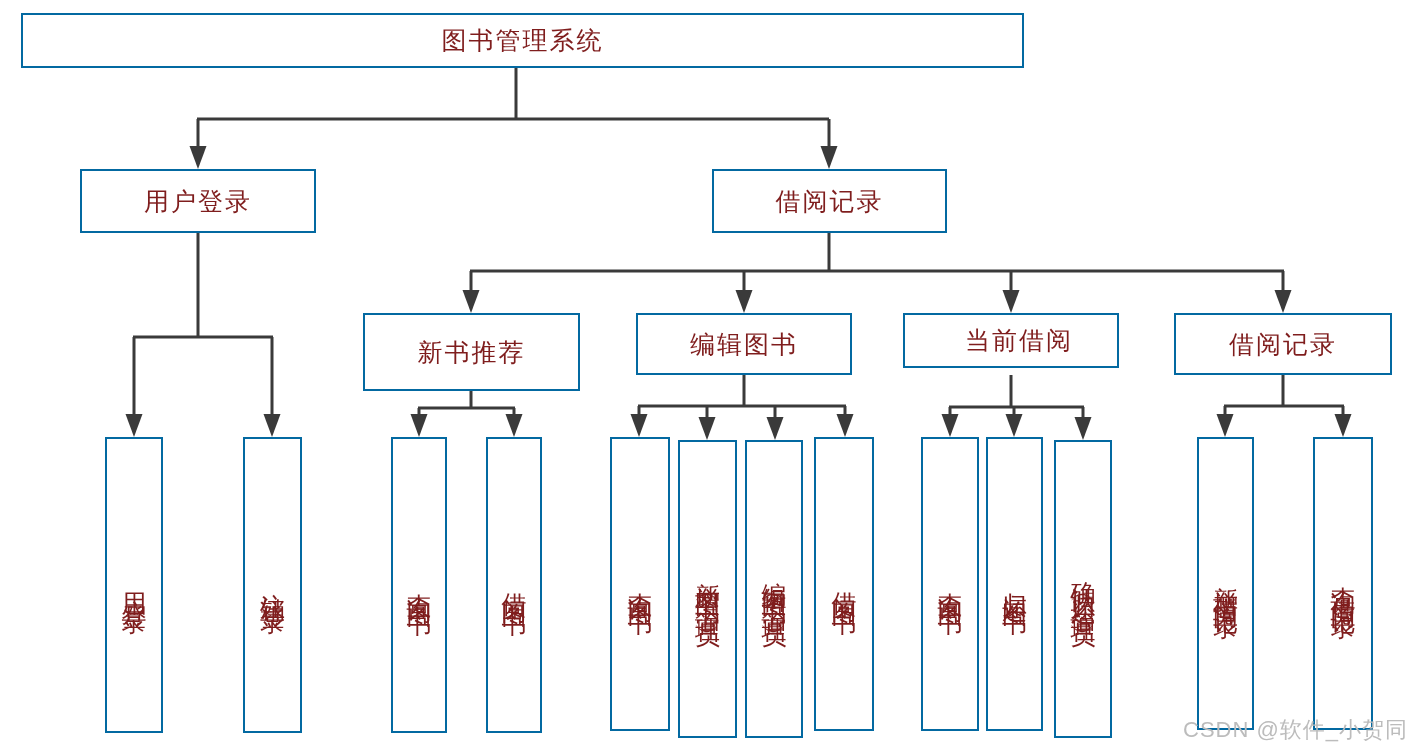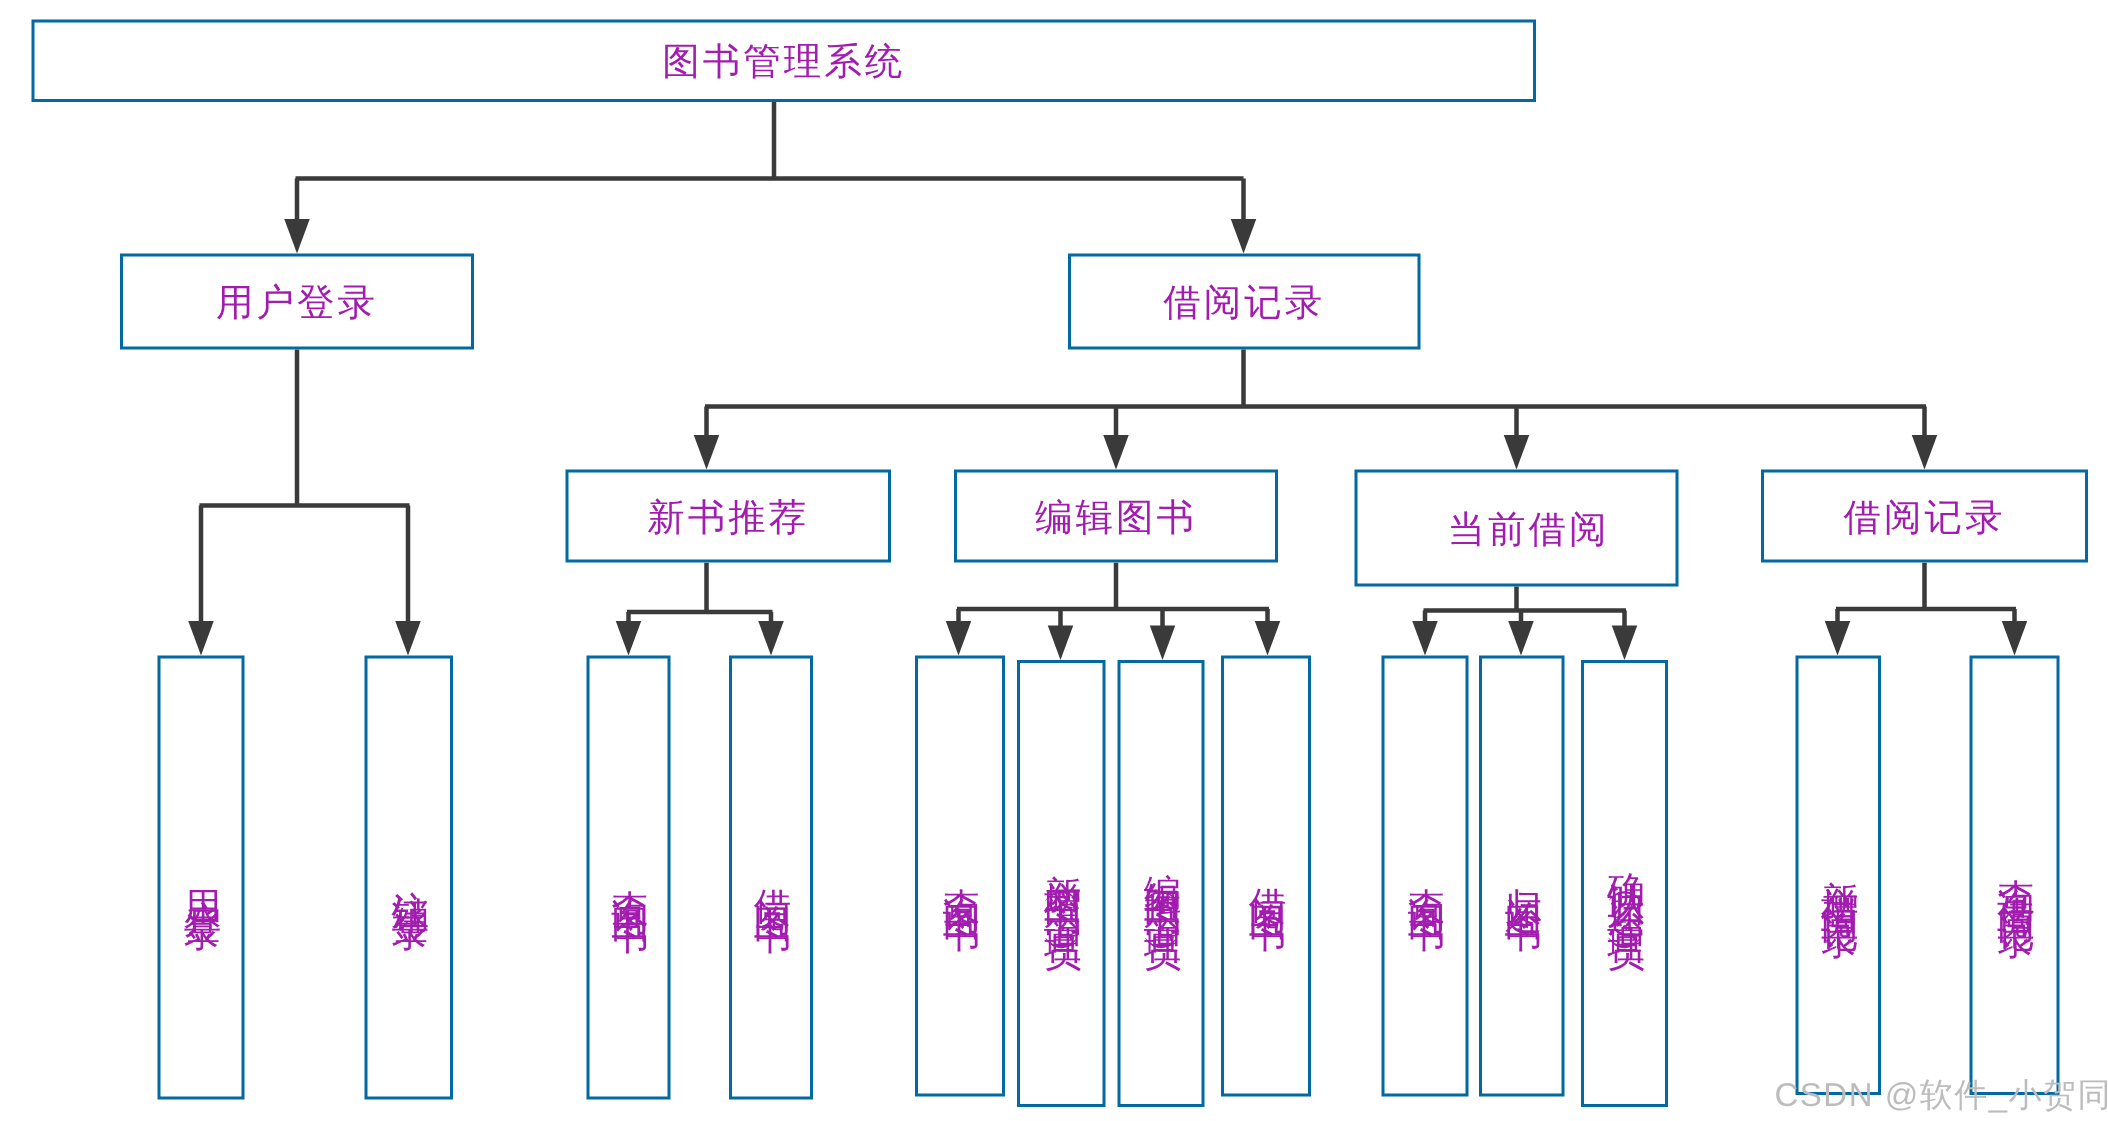--- a/index.html
+++ b/index.html
@@ -17,21 +17,21 @@
     width: 1405px; height: 747px;
   }
   .node {
     position: absolute;
     box-sizing: border-box;
     background: #ffffff;
     border: 2px solid #0369a1;
     display: flex;
     align-items: center;
     justify-content: center;
-    color: #a21caf;
+    color: #7f1d1d;
     font-size: 25px;
     letter-spacing: 2px;
     white-space: nowrap;
   }
   .node.root { border-width: 2px; }
   .leaf .vtext {
     writing-mode: vertical-rl;
     line-height: 1;
     letter-spacing: 6px;
     white-space: nowrap;
@@ -93,23 +93,23 @@
       <polygon points="1216.5,414 1233.5,414 1225,437"></polygon>
       <polygon points="1334.5,414 1351.5,414 1343,437"></polygon>
     </g>
   </svg>
 
   <div class="node root" style="left:21px; top:13px; width:1003px; height:55px;">图书管理系统</div>
 
   <div class="node" style="left:80px; top:169px; width:236px; height:64px;">用户登录</div>
   <div class="node" style="left:712px; top:169px; width:235px; height:64px;">借阅记录</div>
 
-  <div class="node" style="left:363px; top:313px; width:217px; height:62px;margin-left:14px;">新书推荐</div>
+  <div class="node" style="left:363px; top:313px; width:217px; height:78px;">新书推荐</div>
   <div class="node" style="left:636px; top:313px; width:216px; height:62px;">编辑图书</div>
-  <div class="node" style="left:903px; top:313px; width:216px; height:78px;padding-left:16px;">当前借阅</div>
+  <div class="node" style="left:903px; top:313px; width:216px; height:55px;padding-left:16px;">当前借阅</div>
   <div class="node" style="left:1174px; top:313px; width:218px; height:62px;text-align:center;">借阅记录</div>
 
   <div class="node leaf" style="left:105px; top:437px; width:58px; height:296px;">
     <span class="vtext">用户登录</span>
   </div>
   <div class="node leaf" style="left:243px; top:437px; width:59px; height:296px;">
     <span class="vtext">注销登录</span>
   </div>
 
   <div class="node leaf" style="left:391px; top:437px; width:56px; height:296px;">

